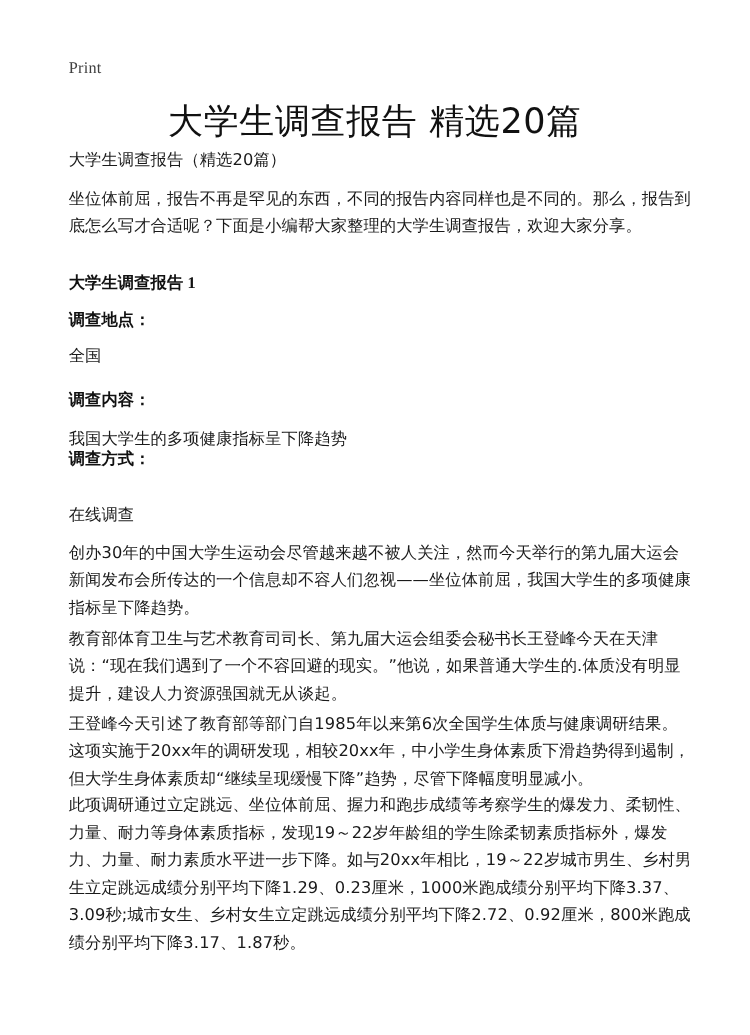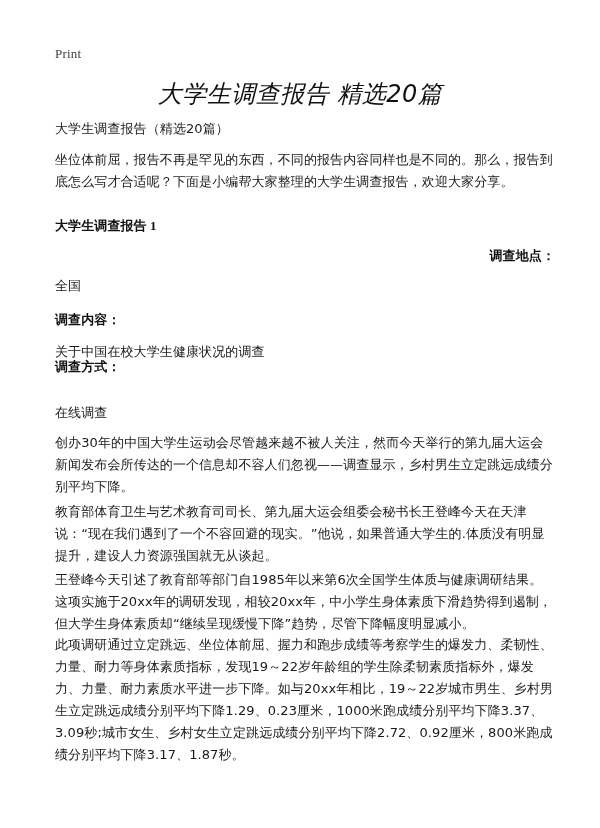--- a/index.html
+++ b/index.html
@@ -23,26 +23,25 @@
       font-size: 13px;
       color: #404040;
       letter-spacing: 0.2px;
     }
     .doc-title {
       position: absolute;
       left: 0;
       top: 78px;
       width: 600px;
       text-align: center;
-      font-size: 24px;
+      font-size: 28px;
       font-weight: normal;
       color: #111;
       margin: 0;
       letter-spacing: 0.5px;
-      font-style: italic;
     }
     .block {
       position: absolute;
       left: 55px;
       width: 500px;
       font-size: 13px;
       line-height: 22px;
       color: #1a1a1a;
       margin: 0;
       letter-spacing: 0.1px;
@@ -60,28 +59,28 @@
 <div class="print-label">Print</div>
 
 <h1 class="doc-title">大学生调查报告 精选20篇</h1>
 
 <p class="block" style="top:118px;">大学生调查报告（精选20篇）</p>
 
 <p class="block" style="top:149px;">坐位体前屈，报告不再是罕见的东西，不同的报告内容同样也是不同的。那么，报告到底怎么写才合适呢？下面是小编帮大家整理的大学生调查报告，欢迎大家分享。</p>
 
 <p class="block bold" style="top:215px;">大学生调查报告 1</p>
 
-<p class="block bold" style="top:245px;text-align:right;">调查地点：</p>
+<p class="block bold" style="top:245px;">调查地点：</p>
 <p class="block" style="top:275px;">全国</p>
 
 <p class="block bold" style="top:309px;">调查内容：</p>
-<p class="block" style="top:341px;">关于中国在校大学生健康状况的调查</p>
+<p class="block" style="top:341px;">我国大学生的多项健康指标呈下降趋势</p>
 
 <p class="block bold" style="top:356px;">调查方式：</p>
 <p class="block" style="top:402px;">在线调查</p>
 
-<p class="block" style="top:432px;">创办30年的中国大学生运动会尽管越来越不被人关注，然而今天举行的第九届大运会新闻发布会所传达的一个信息却不容人们忽视——调查显示，乡村男生立定跳远成绩分别平均下降。</p>
+<p class="block" style="top:432px;">创办30年的中国大学生运动会尽管越来越不被人关注，然而今天举行的第九届大运会新闻发布会所传达的一个信息却不容人们忽视——坐位体前屈，我国大学生的多项健康指标呈下降趋势。</p>
 
 <p class="block" style="top:501px;">教育部体育卫生与艺术教育司司长、第九届大运会组委会秘书长王登峰今天在天津说：“现在我们遇到了一个不容回避的现实。”他说，如果普通大学生的.体质没有明显提升，建设人力资源强国就无从谈起。</p>
 
 <p class="block" style="top:569px;">王登峰今天引述了教育部等部门自1985年以来第6次全国学生体质与健康调研结果。这项实施于20xx年的调研发现，相较20xx年，中小学生身体素质下滑趋势得到遏制，但大学生身体素质却“继续呈现缓慢下降”趋势，尽管下降幅度明显减小。</p>
 
 <p class="block" style="top:634px;">此项调研通过立定跳远、坐位体前屈、握力和跑步成绩等考察学生的爆发力、柔韧性、力量、耐力等身体素质指标，发现19～22岁年龄组的学生除柔韧素质指标外，爆发力、力量、耐力素质水平进一步下降。如与20xx年相比，19～22岁城市男生、乡村男生立定跳远成绩分别平均下降1.29、0.23厘米，1000米跑成绩分别平均下降3.37、3.09秒;城市女生、乡村女生立定跳远成绩分别平均下降2.72、0.92厘米，800米跑成绩分别平均下降3.17、1.87秒。</p>
 
 </body></html>

